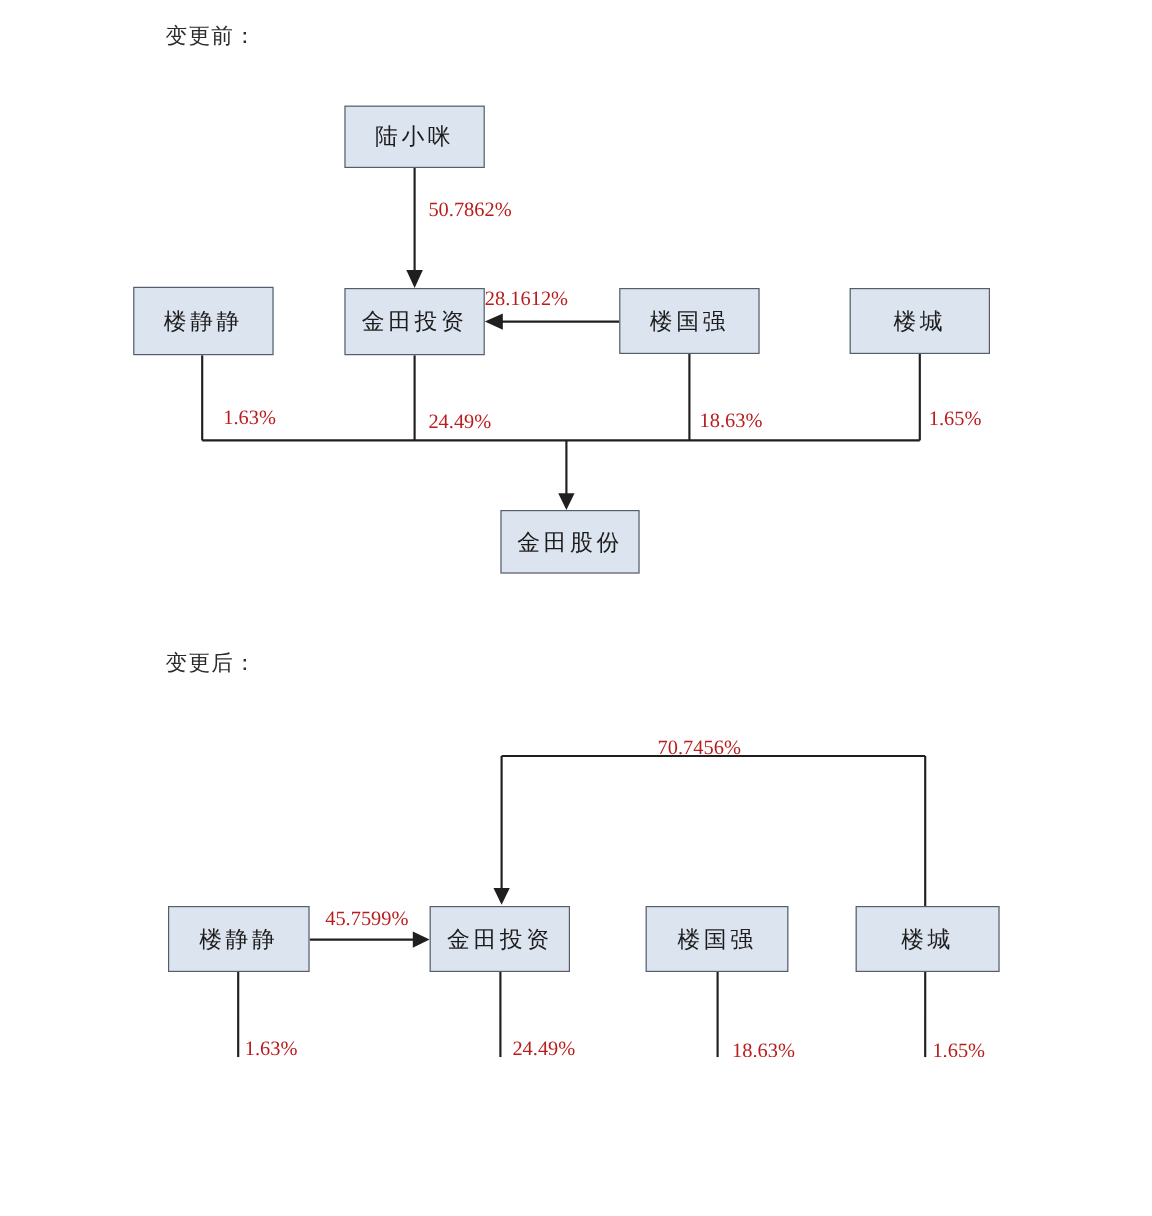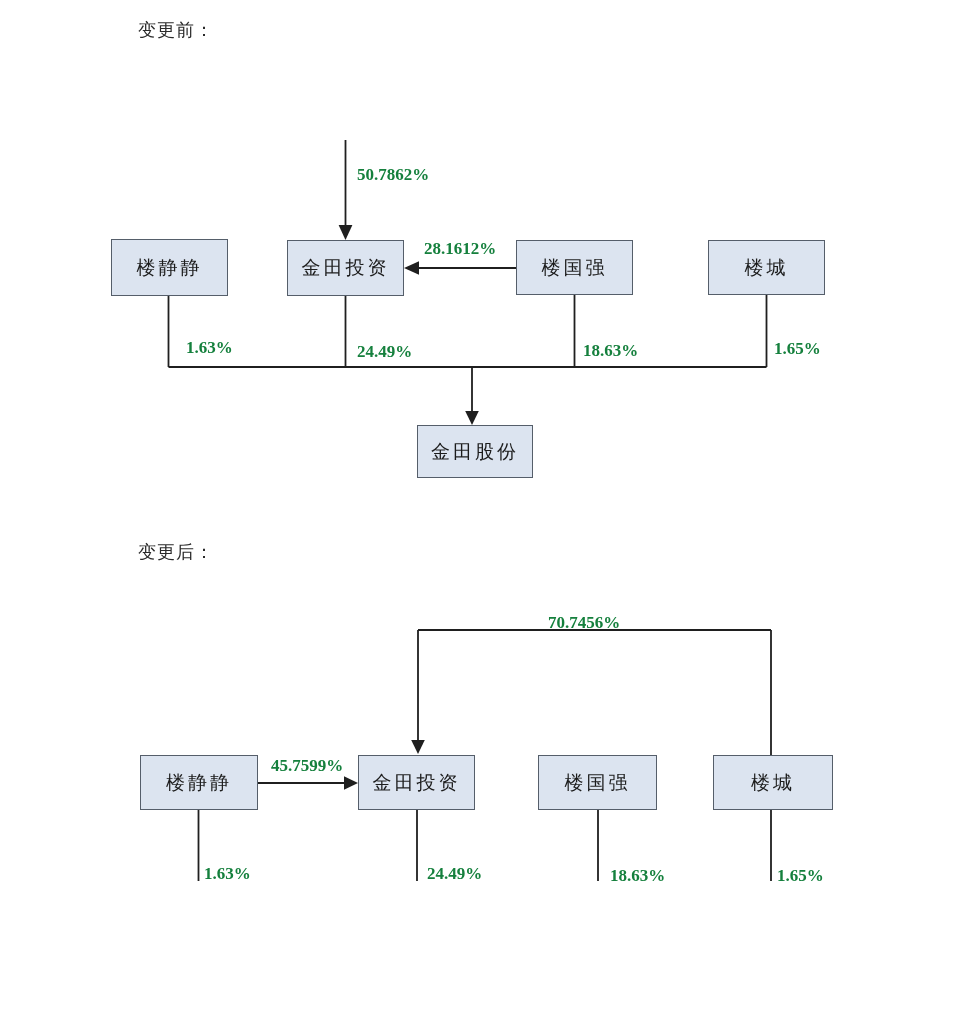--- a/index.html
+++ b/index.html
@@ -28,22 +28,22 @@
     display:flex;align-items:center;justify-content:center;
     font-size:19px;
     letter-spacing:3px;
     color:#1c1c1c;
     box-sizing:border-box;
     white-space:nowrap;
   }
   .pct{
     position:absolute;
     font-size:17px;
-    font-weight:700;
-    color:#15803d;
+    font-weight:400;
+    color:#b91c1c;
     white-space:nowrap;
   }
 </style>
 </head>
 <body>
 
 <div class="canvas">
 
   <svg class="wires" viewBox="0 0 960 1013" xmlns="http://www.w3.org/2000/svg">
 
@@ -83,28 +83,29 @@
 
       <line x1="198.5" y1="888" x2="771" y2="888"></line>
 
       <line x1="530" y1="888" x2="530" y2="937"></line>
       <polygon points="530,948 523.2,934 536.8,934"></polygon>
     </g>
   </svg>
 
   <div class="section-label" style="left:138px;top:18px">变更前：</div>
 
+  <div class="node" style="left:287px;top:88px;width:117px;height:52px">陆小咪</div>
   <div class="node" style="left:111px;top:239px;width:117px;height:57px">楼静静</div>
   <div class="node" style="left:287px;top:240px;width:117px;height:56px">金田投资</div>
   <div class="node" style="left:516px;top:240px;width:117px;height:55px">楼国强</div>
   <div class="node" style="left:708px;top:240px;width:117px;height:55px">楼城</div>
   <div class="node" style="left:417px;top:425px;width:116px;height:53px">金田股份</div>
 
   <div class="pct" style="left:357px;top:165px">50.7862%</div>
-  <div class="pct" style="left:424px;top:239px">28.1612%</div>
+  <div class="pct" style="left:404px;top:239px">28.1612%</div>
   <div class="pct" style="left:186px;top:338px">1.63%</div>
   <div class="pct" style="left:357px;top:342px">24.49%</div>
   <div class="pct" style="left:583px;top:341px">18.63%</div>
   <div class="pct" style="left:774px;top:339px">1.65%</div>
 
   <div class="section-label" style="left:138px;top:540px">变更后：</div>
 
   <div class="node" style="left:140px;top:755px;width:118px;height:55px">楼静静</div>
   <div class="node" style="left:358px;top:755px;width:117px;height:55px">金田投资</div>
   <div class="node" style="left:538px;top:755px;width:119px;height:55px">楼国强</div>

